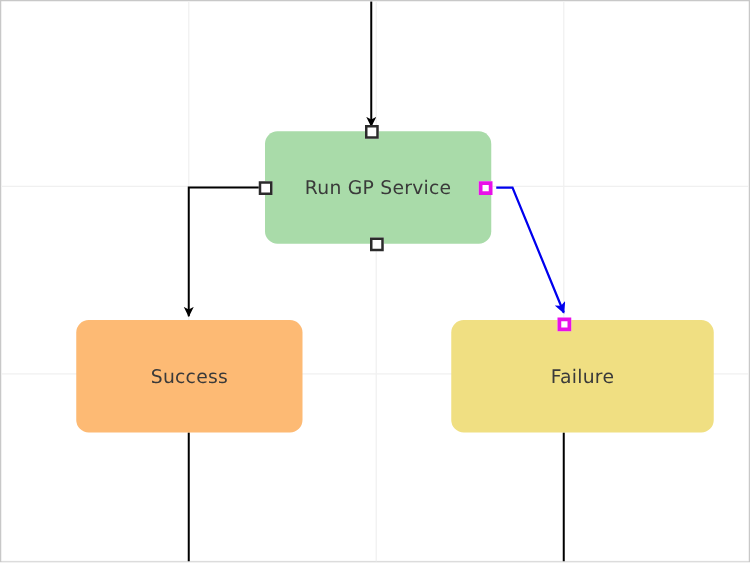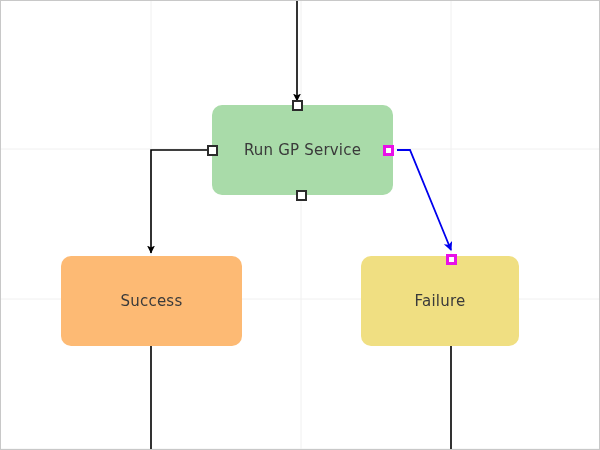--- a/index.html
+++ b/index.html
@@ -86,19 +86,19 @@
       <div class="node" style="left: 211px; top: 104px; width: 181px; height: 90px; background: rgb(169, 219, 169); border-radius: 10px;">
         <span class="node-label" style="color: rgb(58, 58, 58);">Run GP Service</span>
       </div>
       <div class="port port-default" style="left: 290.5px; top: 98.5px; border-color: rgb(43, 43, 43);"></div>
       <div class="port port-default" style="left: 205.5px; top: 143.5px; border-color: rgb(43, 43, 43);"></div>
       <div class="port port-active" style="left: 381.5px; top: 143.5px; border-color: rgb(232, 16, 232);"></div>
       <div class="port port-default" style="left: 294.5px; top: 188.5px; border-color: rgb(43, 43, 43);"></div>
       <div class="node" style="left: 60px; top: 255px; width: 181px; height: 90px; background: #fdba74; border-radius: 10px;">
         <span class="node-label" style="color: rgb(58, 58, 58);">Success</span>
       </div>
-      <div class="node" style="left: 360px; top: 255px; width: 158px; height: 90px; background: rgb(240, 223, 130); border-radius: 10px;">
+      <div class="node" style="left: 360px; top: 255px; width: 210px; height: 90px; background: rgb(240, 223, 130); border-radius: 10px;">
         <span class="node-label" style="color: rgb(58, 58, 58);">Failure</span>
       </div>
       <div class="port port-active" style="left: 444.5px; top: 252.5px; border-color: rgb(232, 16, 232);"></div>
     </div>
 
 </div>
 
 </body></html>

